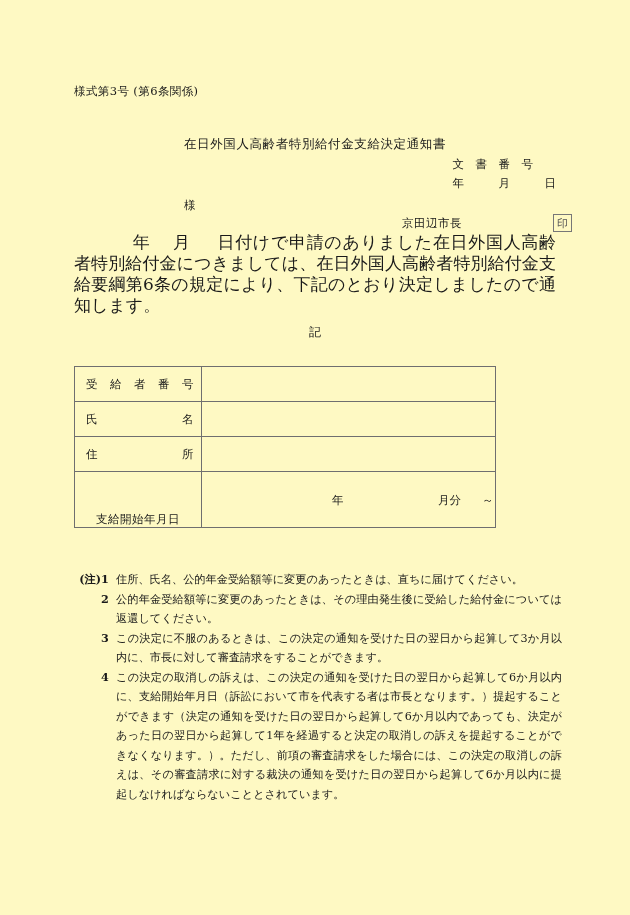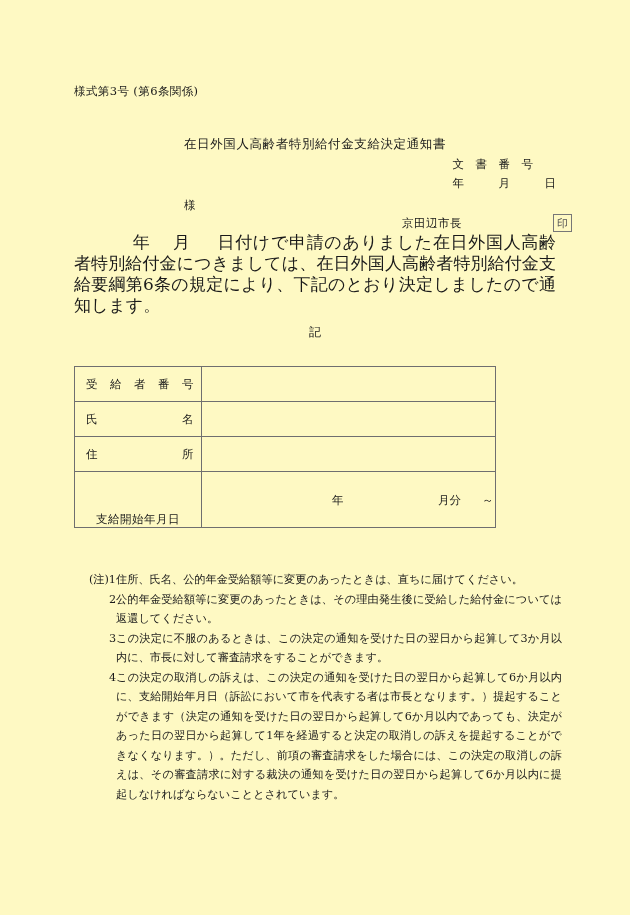--- a/index.html
+++ b/index.html
@@ -183,21 +183,22 @@
     line-height: 19.5px;
   }
   .note-row {
     display: flex;
     align-items: flex-start;
     margin-bottom: 0;
   }
   .note-marker {
     flex: 0 0 auto;
     white-space: pre;
-    text-align: right;
+    text-align: center;
+    font-weight: bold;
   }
   .note-marker.wide { width: 44px; }
   .note-marker.narrow { width: 44px; padding-left: 22px; box-sizing: border-box; }
   .note-text {
     flex: 1 1 auto;
     text-align: justify;
     text-justify: inter-ideograph;
   }
 </style>
 </head>

